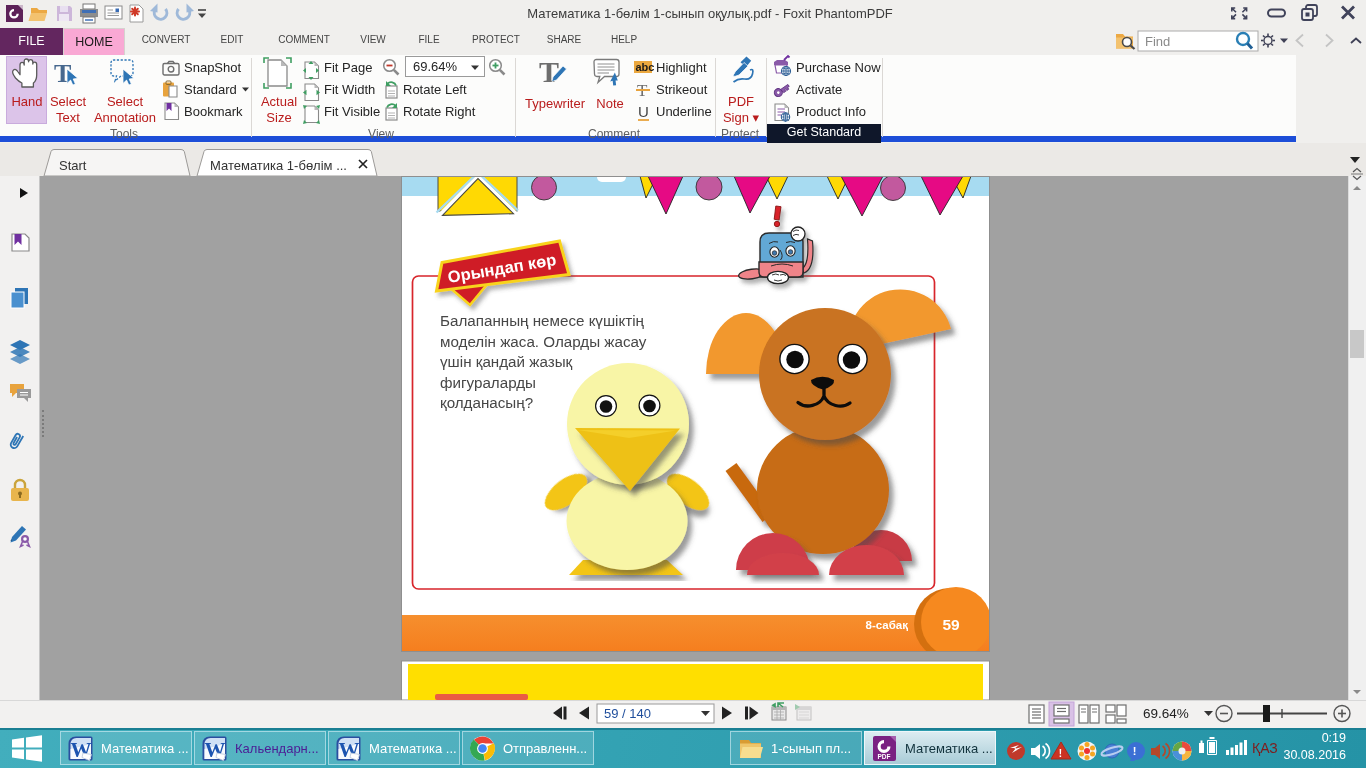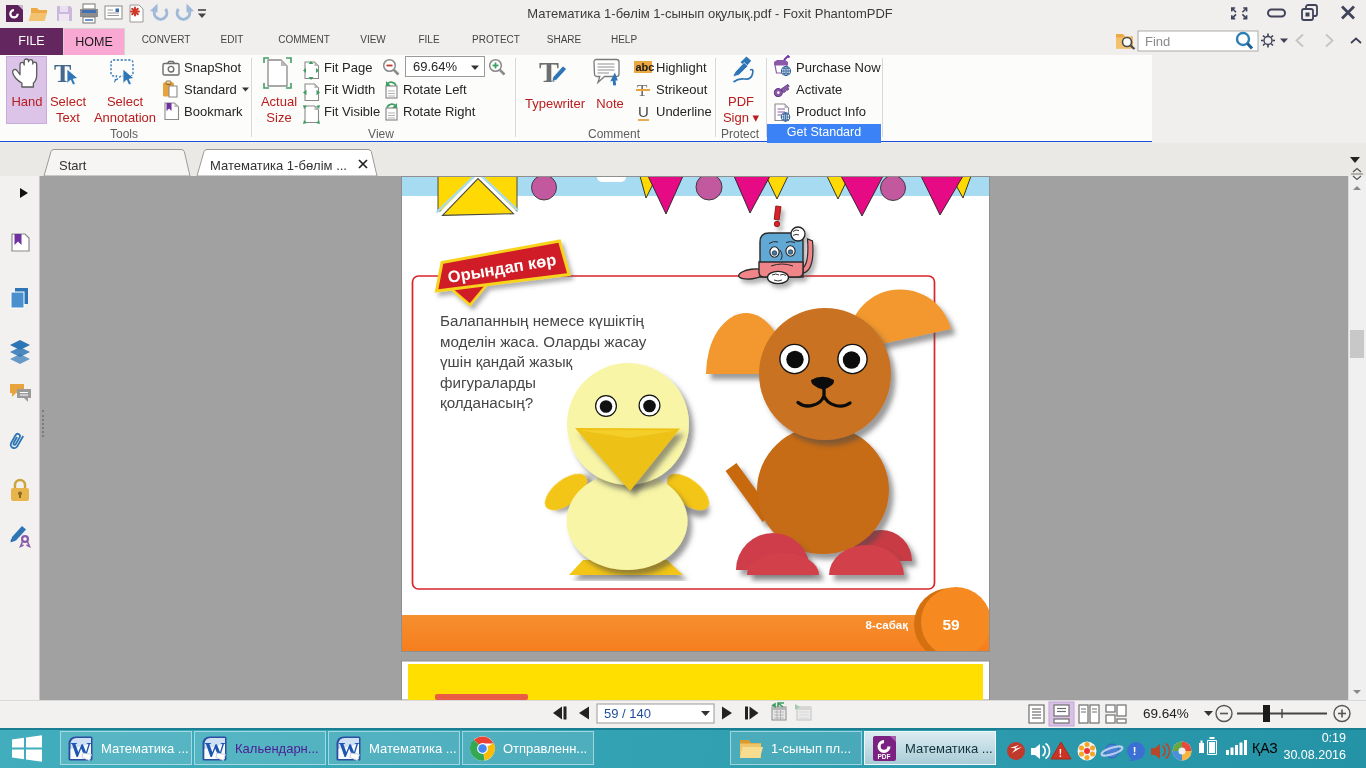--- a/index.html
+++ b/index.html
@@ -2,21 +2,21 @@
 <html><head><meta charset="utf-8">
 <style>
 *{margin:0;padding:0;box-sizing:border-box}
 html,body{width:1366px;height:768px;overflow:hidden;font-family:"Liberation Sans",sans-serif}
 #scr{position:relative;width:1366px;height:768px;background:#f0efed}
 .abs{position:absolute}
 #titletext{left:60px;top:6px;width:1300px;text-align:center;font-size:13px;color:#3c3c3c}
 .rtab{position:absolute;top:34px;font-size:10px;color:#444;transform:translateX(-50%)}
 #filetab{left:0;top:28px;width:63px;height:27px;background:#63265f;color:#fff;text-align:center;line-height:27px;font-size:12.5px}
 #hometab{left:63px;top:28px;width:62px;height:28px;background:#f9a8d4;border:1px solid #d5d2cf;border-bottom:none;color:#1a1a1a;text-align:center;line-height:26px;font-size:12.5px}
-#ribbon{left:0;top:55px;width:1152px;height:87px;background:#fcfcfb;border-bottom:1px solid #1d4ed8}
+#ribbon{left:0;top:55px;width:1296px;height:87px;background:#fcfcfb;border-bottom:6px solid #1d4ed8}
 .gdiv{position:absolute;top:3px;width:1px;height:79px;background:#dbd8d5}
 .glabel{position:absolute;top:72px;font-size:12px;color:#5e5e5e;transform:translateX(-50%)}
 .rlab{position:absolute;font-size:13px;color:#252525;white-space:nowrap}
 .rlab2{position:absolute;font-size:13px;color:#b91c1c;text-align:center;transform:translateX(-50%);line-height:15.5px;white-space:nowrap}
 #tstrip{left:0;top:143px;width:1366px;height:33px;background:#ebe9e6}
 #doc{left:0;top:176px;width:1366px;height:524px;background:#a1a1a1}
 #sidebar{left:0;top:176px;width:40px;height:524px;background:#f2f1f0;border-right:1px solid #c6c6c6}
 #vscroll{left:1348px;top:176px;width:18px;height:524px;background:#f0f0f0;border-left:1px solid #dcdcdc}
 #vthumb{left:1350px;top:330px;width:14px;height:28px;background:#c8c8c8}
 #sbar{left:0;top:700px;width:1366px;height:28px;background:#f2f1f0;border-top:1px solid #d8d8d8}
@@ -113,21 +113,21 @@
 <div class="gdiv" style="left:515px"></div>
 <div class="gdiv" style="left:715px"></div>
 <div class="gdiv" style="left:766px"></div>
 <div class="gdiv" style="left:882px"></div>
 <div class="glabel" style="left:124px">Tools</div>
 <div class="glabel" style="left:381px">View</div>
 <div class="glabel" style="left:614px">Comment</div>
 <div class="glabel" style="left:740px">Protect</div>
 </div>
 <div class="abs" style="left:6px;top:56px;width:41px;height:68px;background:#dcc4e9;border:1px solid #c9abdd"></div>
-<div class="abs" style="left:767px;top:124px;width:114px;height:26px;background:#3b82f6;color:#fff;font-size:12.5px;text-align:center;line-height:17px">Get Standard</div>
+<div class="abs" style="left:767px;top:124px;width:114px;height:26px;background:#0f172a;color:#fff;font-size:12.5px;text-align:center;line-height:17px">Get Standard</div>
 <div class="abs" style="left:405px;top:56px;width:80px;height:21px;background:#fff;border:1px solid #9a9a9a"></div>
 <div class="rlab" style="left:413px;top:59px">69.64%</div>
 <div class="rlab2" style="left:27px;top:94px">Hand</div>
 <div class="rlab2" style="left:68px;top:94px">Select<br>Text</div>
 <div class="rlab2" style="left:125px;top:94px">Select<br>Annotation</div>
 <div class="rlab" style="left:184px;top:60px">SnapShot</div>
 <div class="rlab" style="left:184px;top:82px">Standard</div>
 <div class="rlab" style="left:184px;top:104px">Bookmark</div>
 <div class="rlab2" style="left:279px;top:94px">Actual<br>Size</div>
 <div class="rlab" style="left:324px;top:60px">Fit Page</div>
@@ -727,15 +727,15 @@
 </g>
 <rect x="208.5" y="13.5" width="7" height="12" fill="none" stroke="#2d9db3" stroke-width="1"></rect>
 <g fill="#fff">
         <rect x="226" y="22" width="3" height="5"></rect>
         <rect x="230.5" y="19.5" width="3" height="7.5"></rect>
         <rect x="235" y="17" width="3" height="10"></rect>
         <rect x="239.5" y="14.5" width="3" height="12.5"></rect>
         <rect x="244" y="12" width="3" height="15"></rect>
       </g>
 </svg>
-<div class="abs" style="left:1252px;top:740px;color:#000000;font-size:14px">ҚАЗ</div>
+<div class="abs" style="left:1252px;top:740px;color:#7f1d1d;font-size:14px">ҚАЗ</div>
 <div class="abs" style="left:1284px;top:731px;width:62px;color:#fff;font-size:12.5px;text-align:right">0:19</div>
 <div class="abs" style="left:1276px;top:748px;width:70px;color:#fff;font-size:12.5px;text-align:right">30.08.2016</div>
 </div>
 </body></html>

